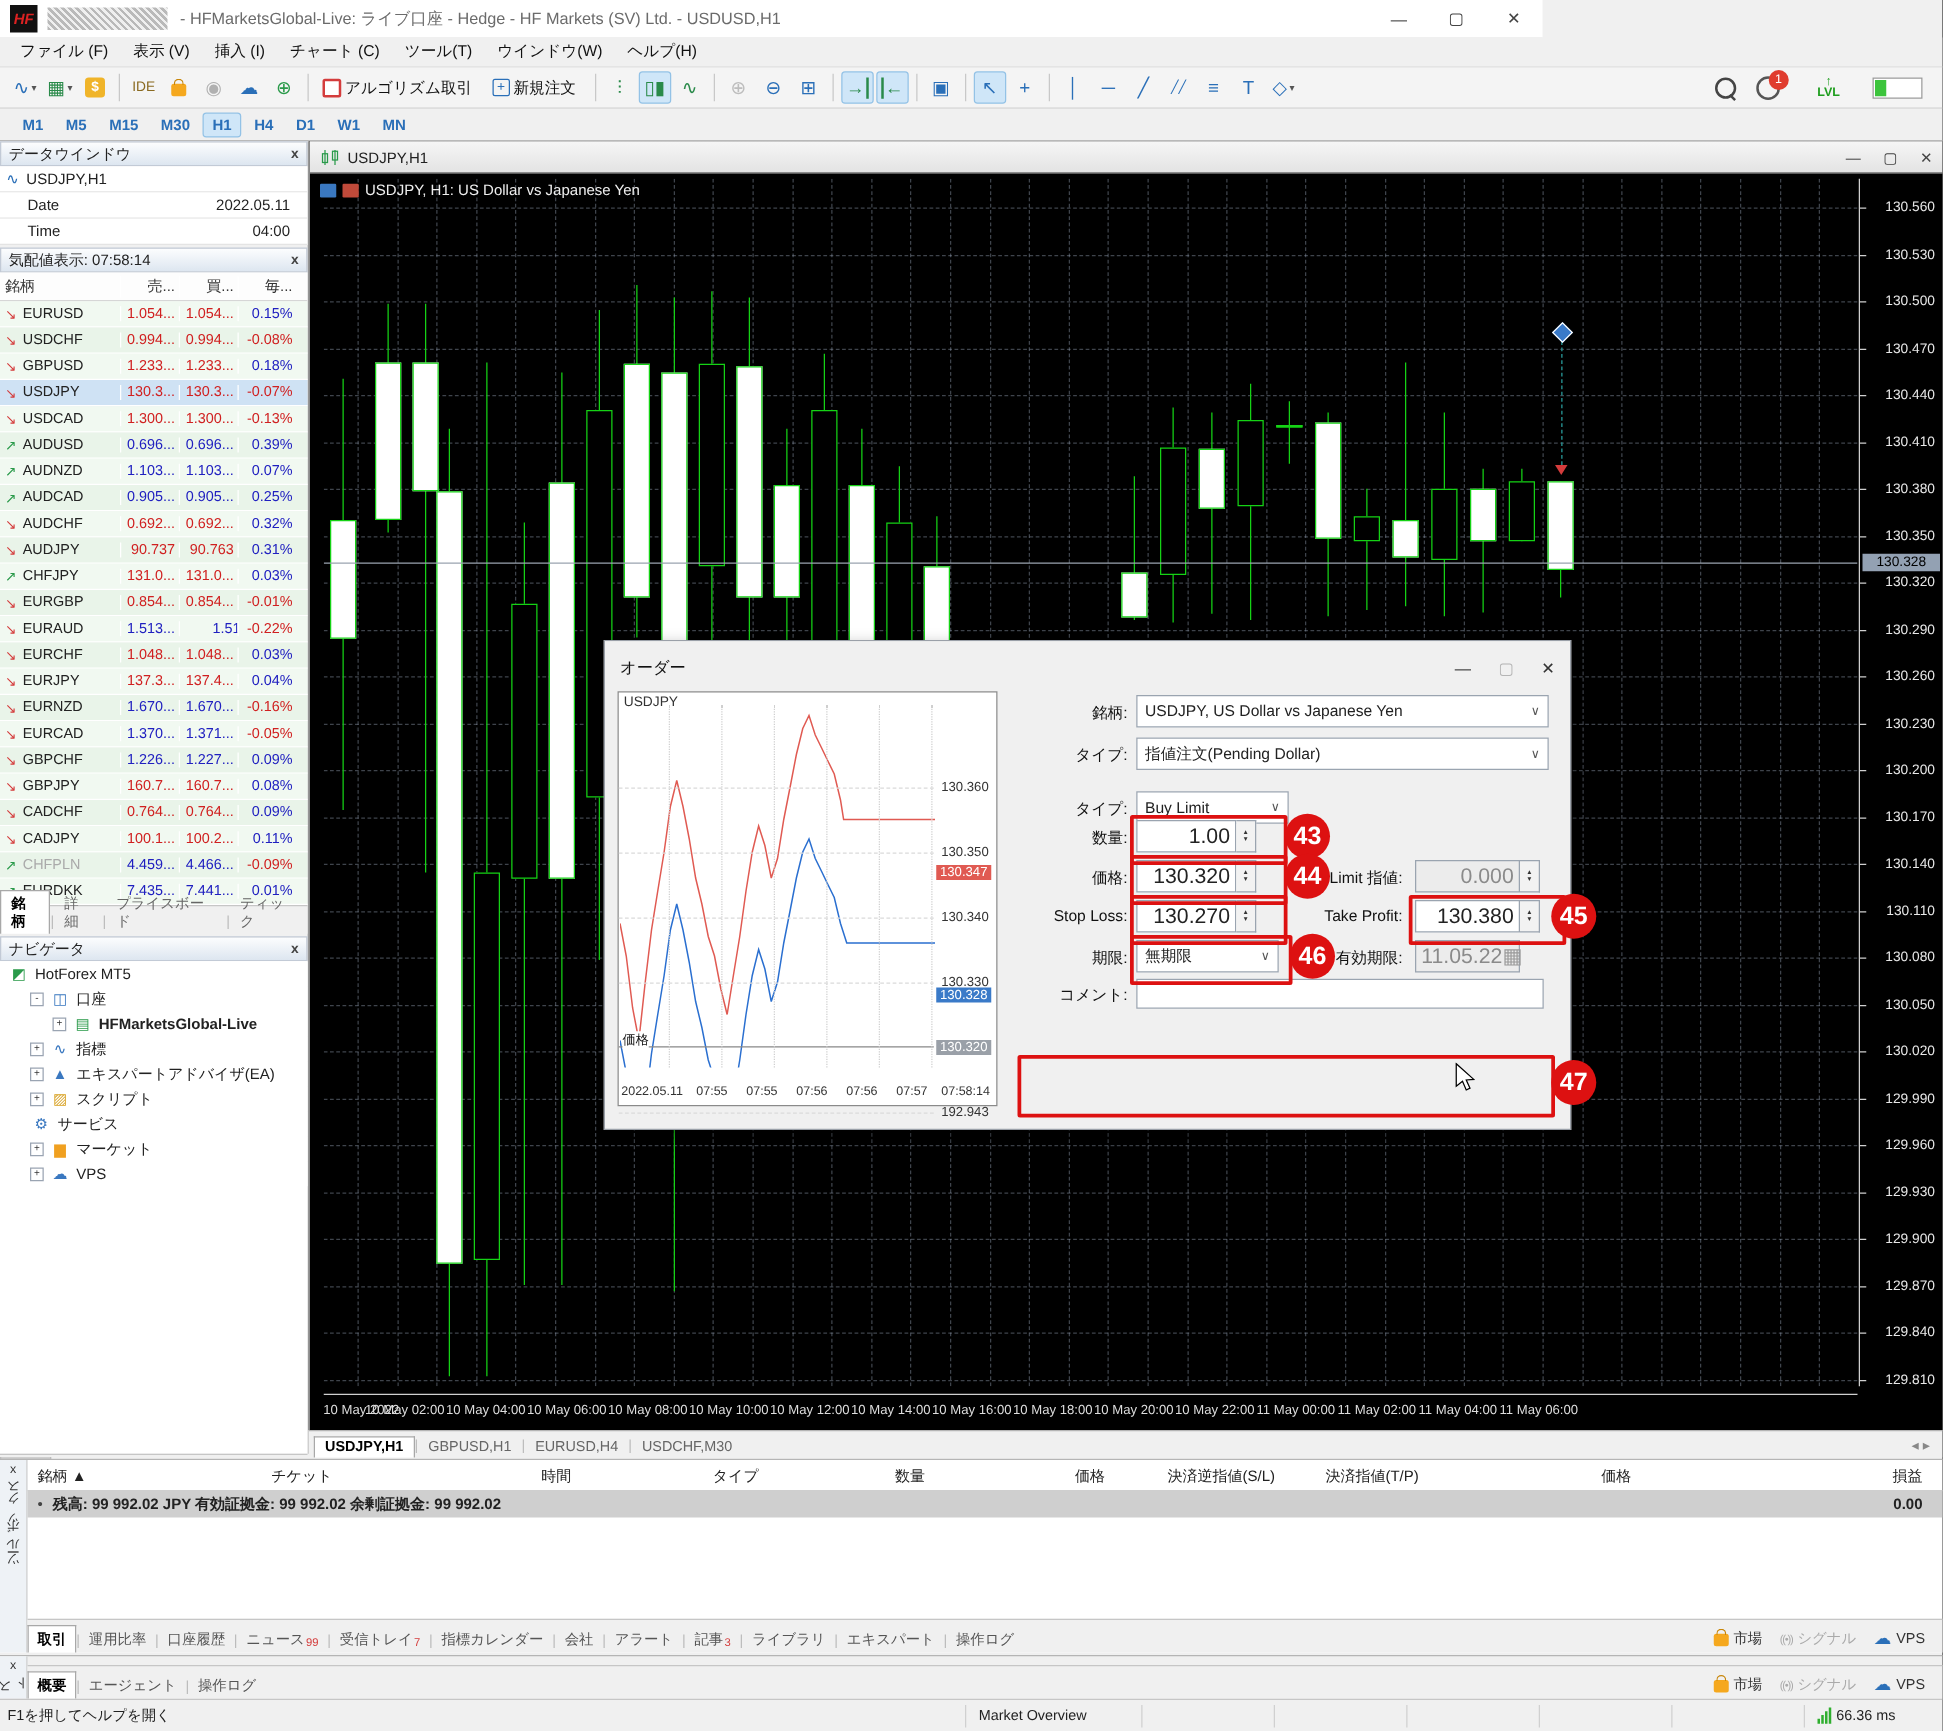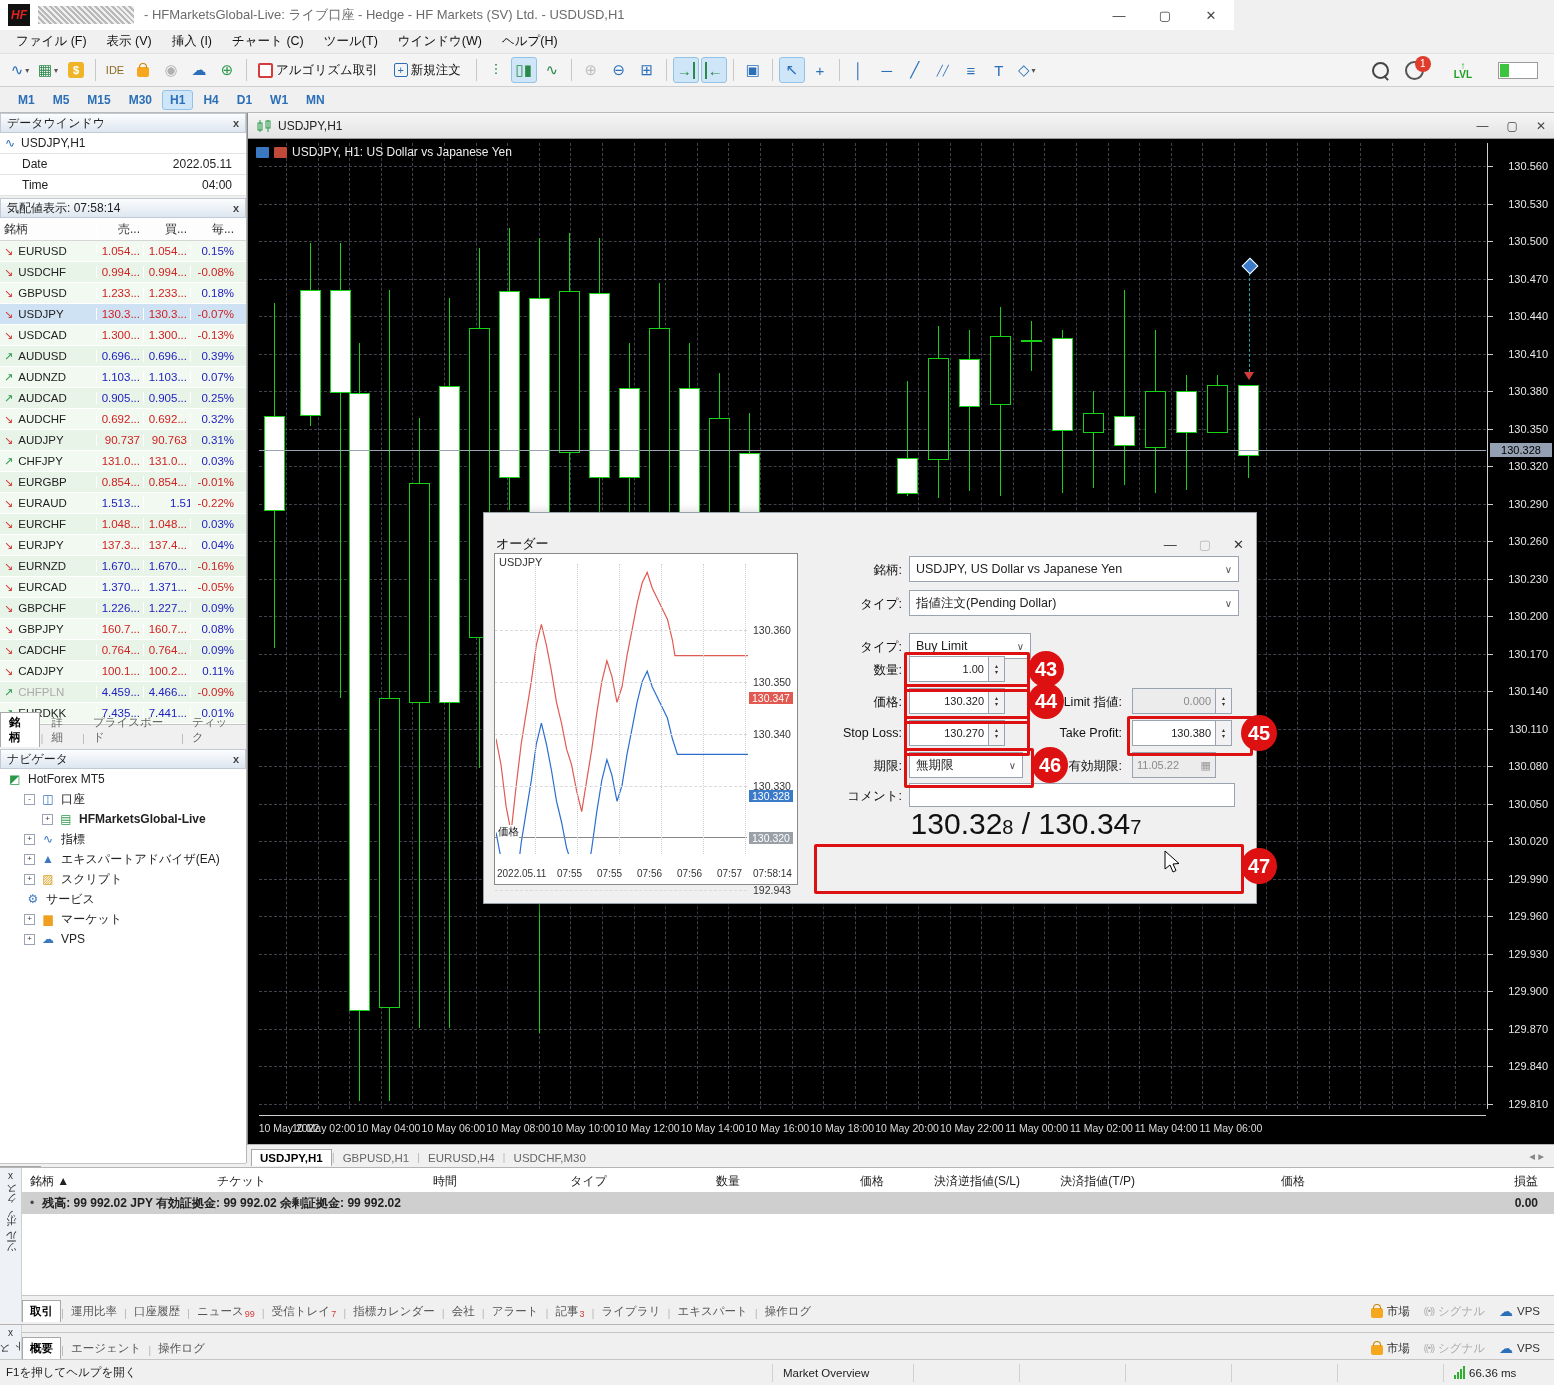--- a/index.html
+++ b/index.html
@@ -97,24 +97,24 @@
   
   #overview{position:absolute;left:0;top:1324px;width:1554px;height:35px;background:#f0f0f0;border-top:1px solid #b5b5b5;box-sizing:border-box;}
   #overview .tbtabs{left:22px;}
   
   #statusbar{position:absolute;left:0;top:1359px;width:1554px;height:26px;background:#f0f0f0;border-top:1px solid #c6c6c6;display:flex;align-items:center;font-size:11.5px;color:#222;box-sizing:border-box;}
   .scell{border-left:1px solid #d0d0d0;height:18px;display:flex;align-items:center;padding:0 10px;}
   .bars{display:inline-flex;align-items:flex-end;gap:1px;margin-right:4px;}
   .bars i{width:2px;background:#2fae2f;display:block;}
   
   #dialog{position:absolute;left:483px;top:512px;width:772px;height:390px;background:#f0f0f0;border:1px solid #9aa0a8;box-shadow:4px 6px 14px rgba(0,0,0,.45);}
-  #dlgtitle{position:absolute;left:0;top:16px;right:0;height:30px;background:#f0f0f0;display:flex;align-items:center;padding:0 12px;font-size:13px;color:#111;}
+  #dlgtitle{position:absolute;left:0;top:0;right:0;height:30px;background:#f0f0f0;display:flex;align-items:flex-end;padding:0 12px;font-size:13px;color:#111;}
   #dlgtitle .btns{margin-left:auto;display:flex;gap:22px;color:#333;font-size:13px;}
   .dl{position:absolute;font-size:12.5px;color:#111;text-align:right;}
-  .din{position:absolute;background:#fff;border:1px solid #9aa4b0;font-size:11px;display:flex;align-items:center;box-sizing:border-box;padding:0 4px;}
+  .din{position:absolute;background:#fff;border:1px solid #9aa4b0;font-size:17px;display:flex;align-items:center;box-sizing:border-box;padding:0 4px;}
   .din.num{justify-content:flex-end;}
   .din.dis{background:#ececec;color:#8a8a8a;}
   .dsel{position:absolute;background:#fff;border:1px solid #9aa4b0;font-size:12.5px;display:flex;align-items:center;box-sizing:border-box;padding:0 6px;}
   .dsel .dc{margin-left:auto;color:#555;font-size:10px;}
   .spin{position:absolute;width:16px;box-sizing:border-box;border:1px solid #9aa4b0;border-left:none;background:#f2f2f2;display:flex;flex-direction:column;align-items:center;justify-content:center;font-size:6px;color:#333;line-height:6px;}
   #quote{position:absolute;left:330px;top:294px;width:424px;text-align:center;font-size:30px;color:#111;}
   #quote .sub{font-size:20px;}
   #submitbtn{position:absolute;left:335px;top:336px;width:414px;height:34px;border:1px solid #4a6a9a;border-radius:2px;
      background:linear-gradient(#c4dcf4,#8fb8e4 45%,#6fa3da);color:#e9edf4;font-size:13px;display:flex;align-items:center;justify-content:center;}
   .redbox{position:absolute;border:3px solid #dd1111;border-radius:2px;pointer-events:none;}
@@ -1071,23 +1071,20 @@
 
   <span class="dl" style="right:134px;top:245px;">有効期限:</span>
   <div class="din dis" style="left:648px;top:239px;width:84px;height:26px;">
     <span>11.05.22</span>
     <span style="margin-left:auto;color:#9a9a9a;">▦</span>
   </div>
 
   <span class="dl" style="right:354px;top:275px;">コメント:</span>
   <div class="din" style="left:425px;top:270px;width:326px;height:24px;"></div>
 
-  <div id="quote">
-    <span>130.32</span><span class="sub">8</span><span> / </span><span>130.34</span><span class="sub">7</span>
-  </div>
 
 <div class="redbox" style="left: 420px; top: 139px; width: 120px; height: 34px;"></div>
     <div class="redcircle" style="left: 544px; top: 138px;">43</div>
     <div class="redbox" style="left: 420px; top: 171px; width: 120px; height: 34px;"></div>
     <div class="redcircle" style="left: 544px; top: 170px;">44</div>
     <div class="redbox" style="left: 420px; top: 203px; width: 120px; height: 34px;"></div>
     <div class="redbox" style="left: 643px; top: 203px; width: 120px; height: 34px;"></div>
     <div class="redcircle" style="left: 757px; top: 202px;">45</div>
     <div class="redbox" style="left: 420px; top: 235px; width: 124px; height: 34px;"></div>
     <div class="redcircle" style="left: 548px; top: 234px;">46</div>

